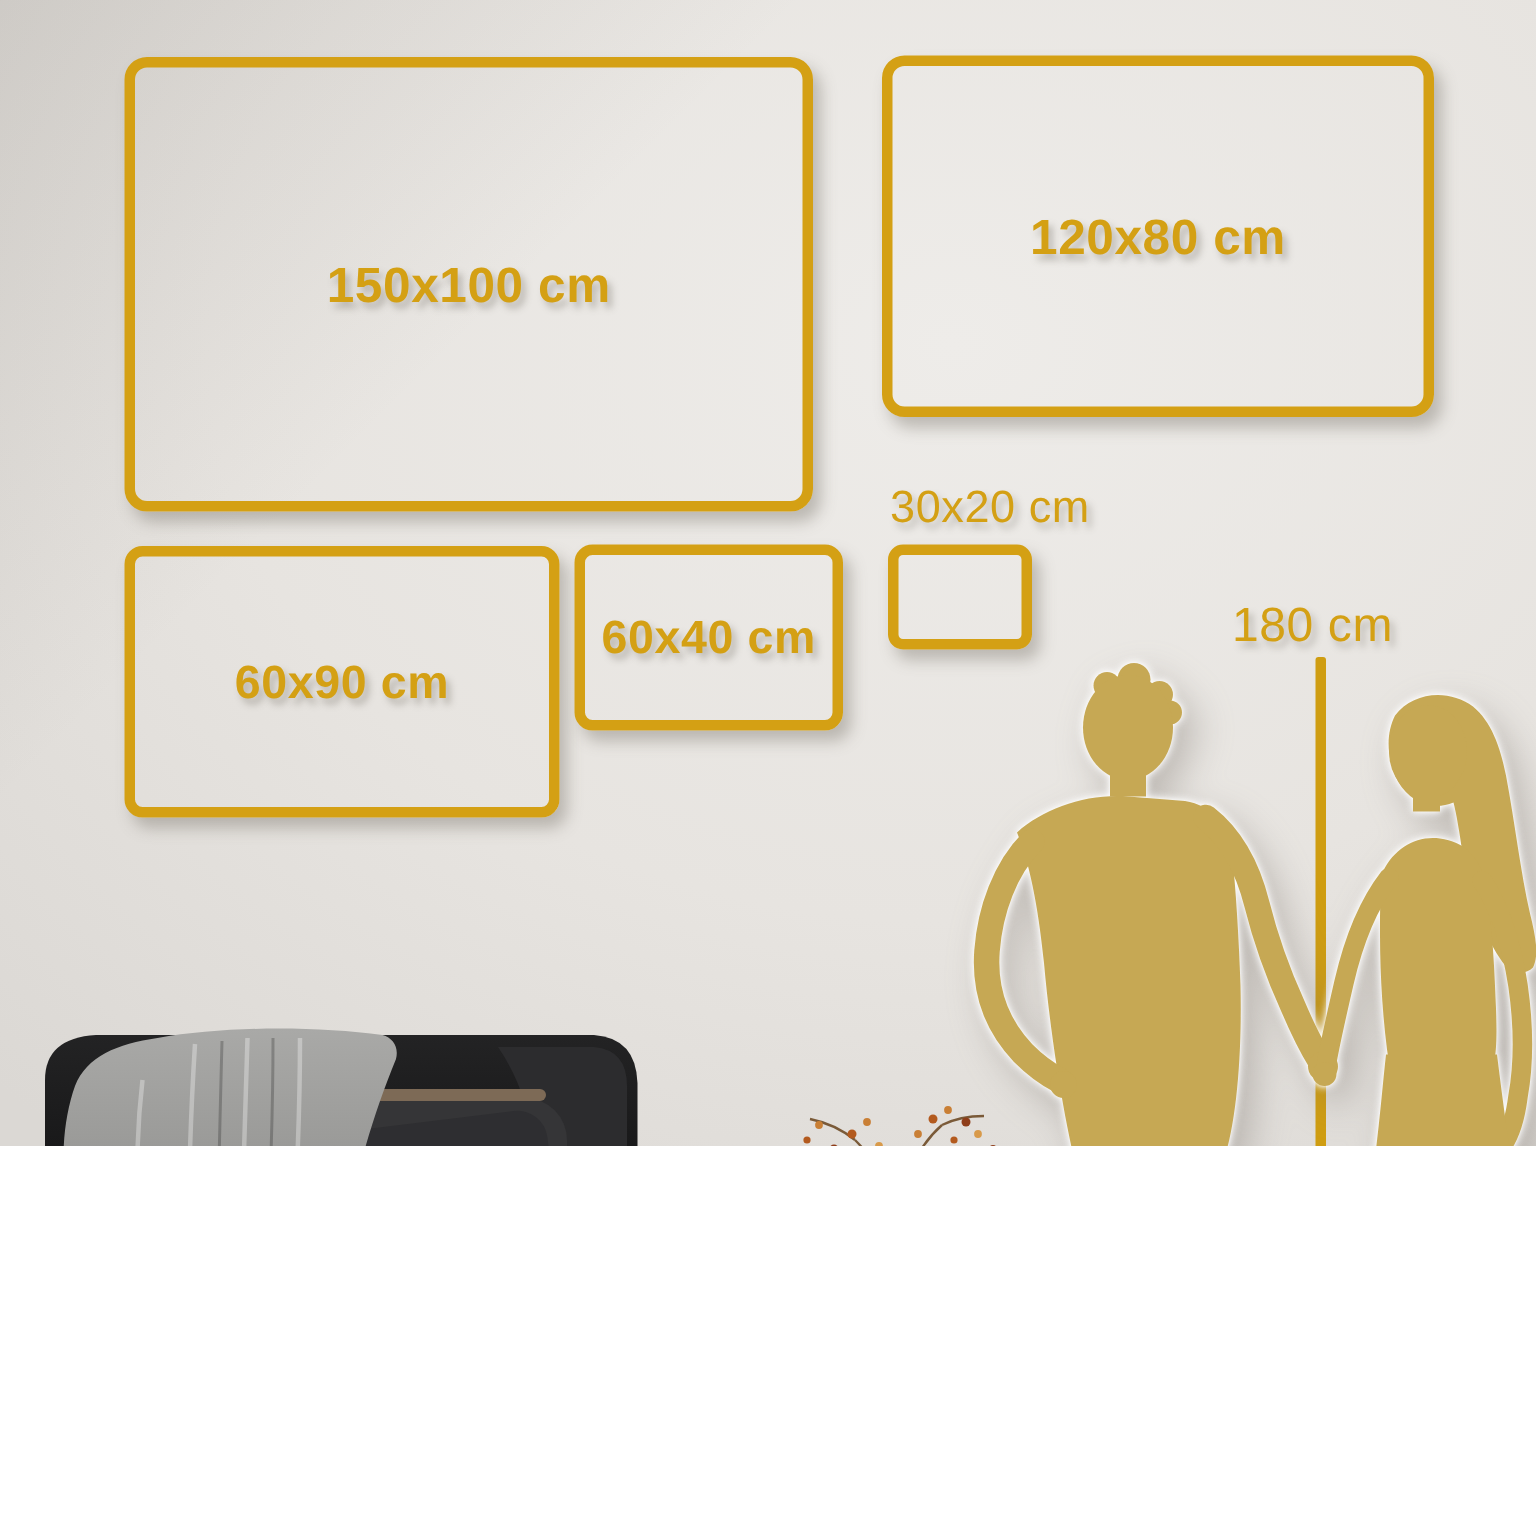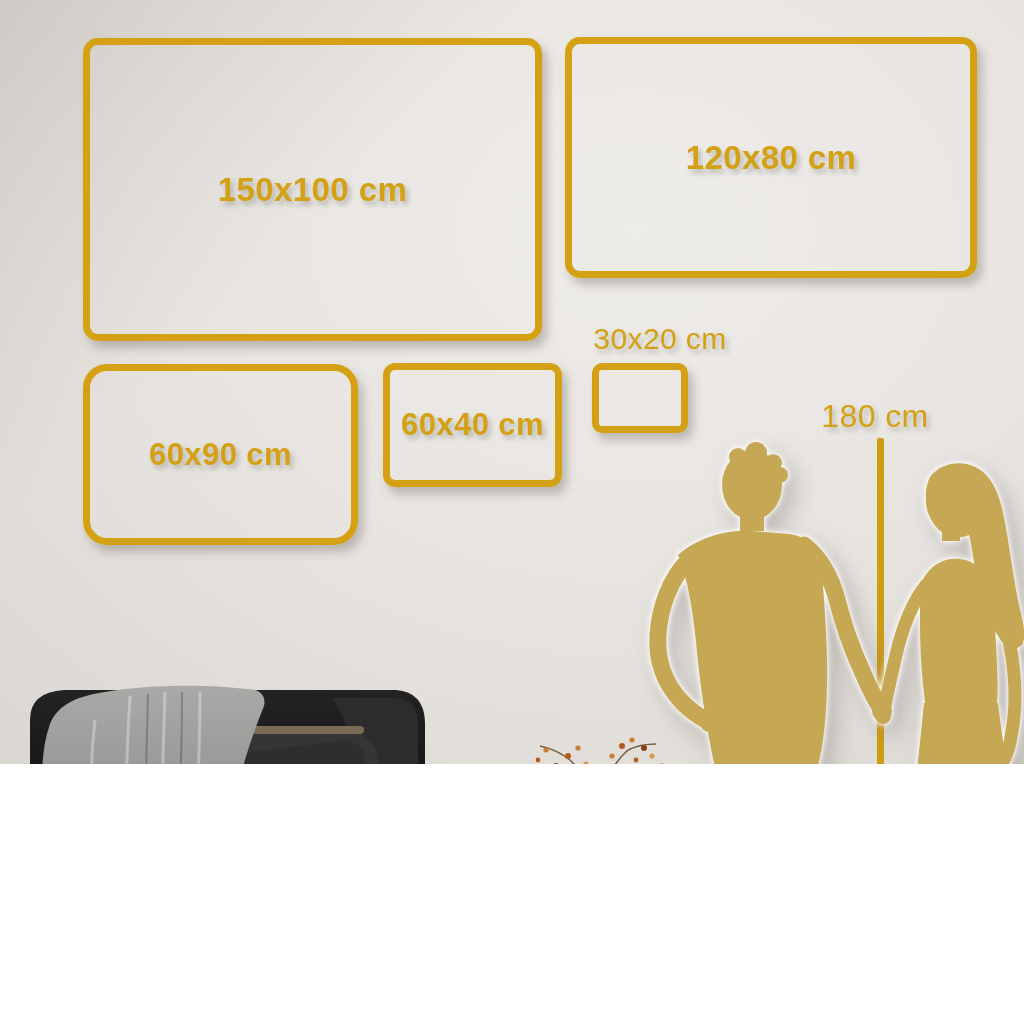--- a/index.html
+++ b/index.html
@@ -24,22 +24,22 @@
   }
   .floor::before{ 
     content:"";position:absolute;left:0;right:0;top:0;height:14px;
     background:linear-gradient(to bottom, rgba(90,85,75,0.22), rgba(90,85,75,0));
   }
   .frame{
     position:absolute;border:7px solid #d4a014;border-radius:15px;
     box-shadow:5px 7px 10px rgba(100,94,84,0.35);
   }
   .f1{left:83px;top:38px;width:445px;height:289px;}
-  .f2{left:565px;top:37px;width:354px;height:227px;padding-left:44px;}
-  .f3{left:83px;top:364px;width:261px;height:167px;border-radius:24px;}
+  .f2{left:588px;top:37px;width:354px;height:227px;}
+  .f3{left:83px;top:364px;width:261px;height:167px;border-radius:12px;padding-left:15px;}
   .f4{left:383px;top:363px;width:165px;height:110px;border-radius:12px;}
   .f5{left:592px;top:363px;width:82px;height:56px;border-radius:10px;}
   .frame-label{
     position:absolute;inset:0;display:flex;align-items:center;justify-content:center;
     color:#d4a014;font-weight:800;font-size:33px;letter-spacing:0.4px;
     text-shadow:3px 4px 5px rgba(100,94,84,0.35);white-space:nowrap;
   }
   .lab-sm{font-size:31px;}
   .small-label{
     position:absolute;left:560px;top:322px;width:200px;text-align:center;

